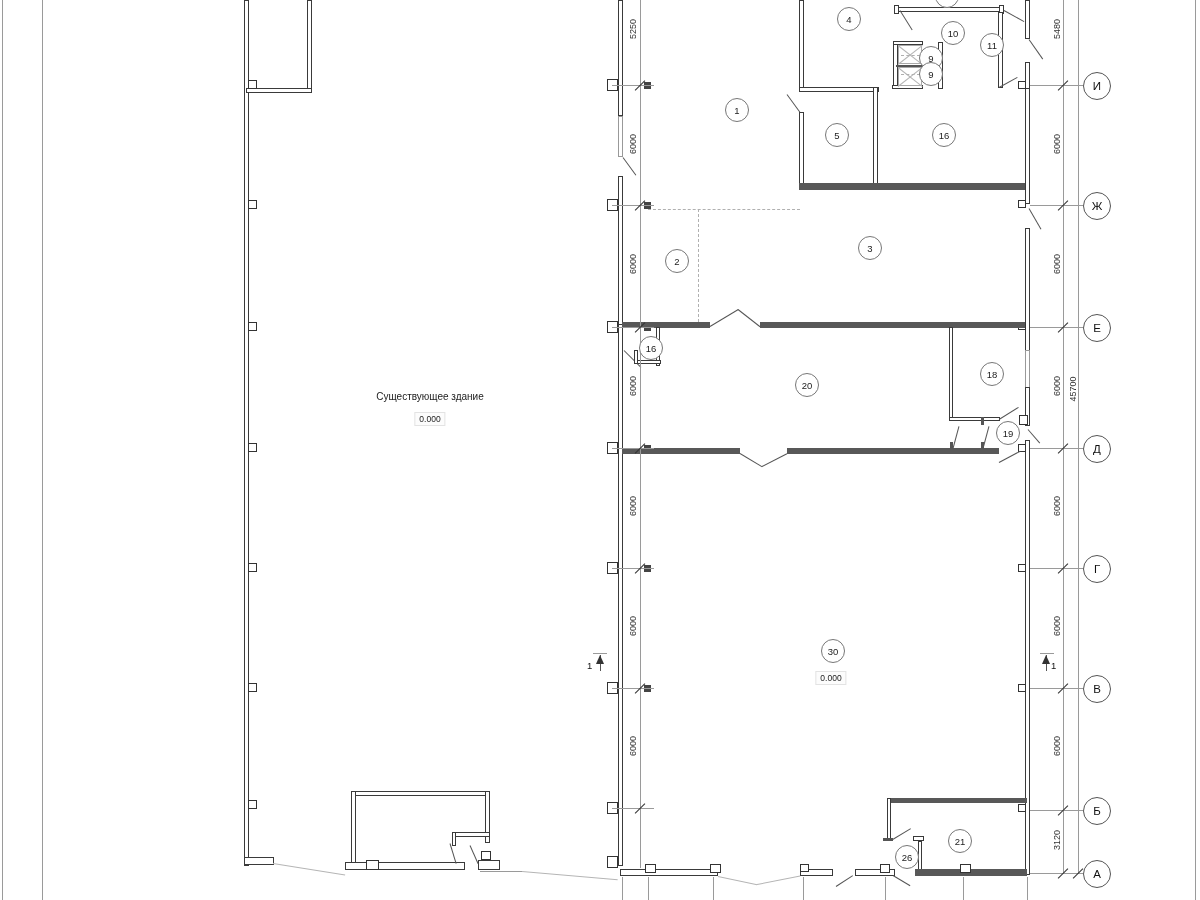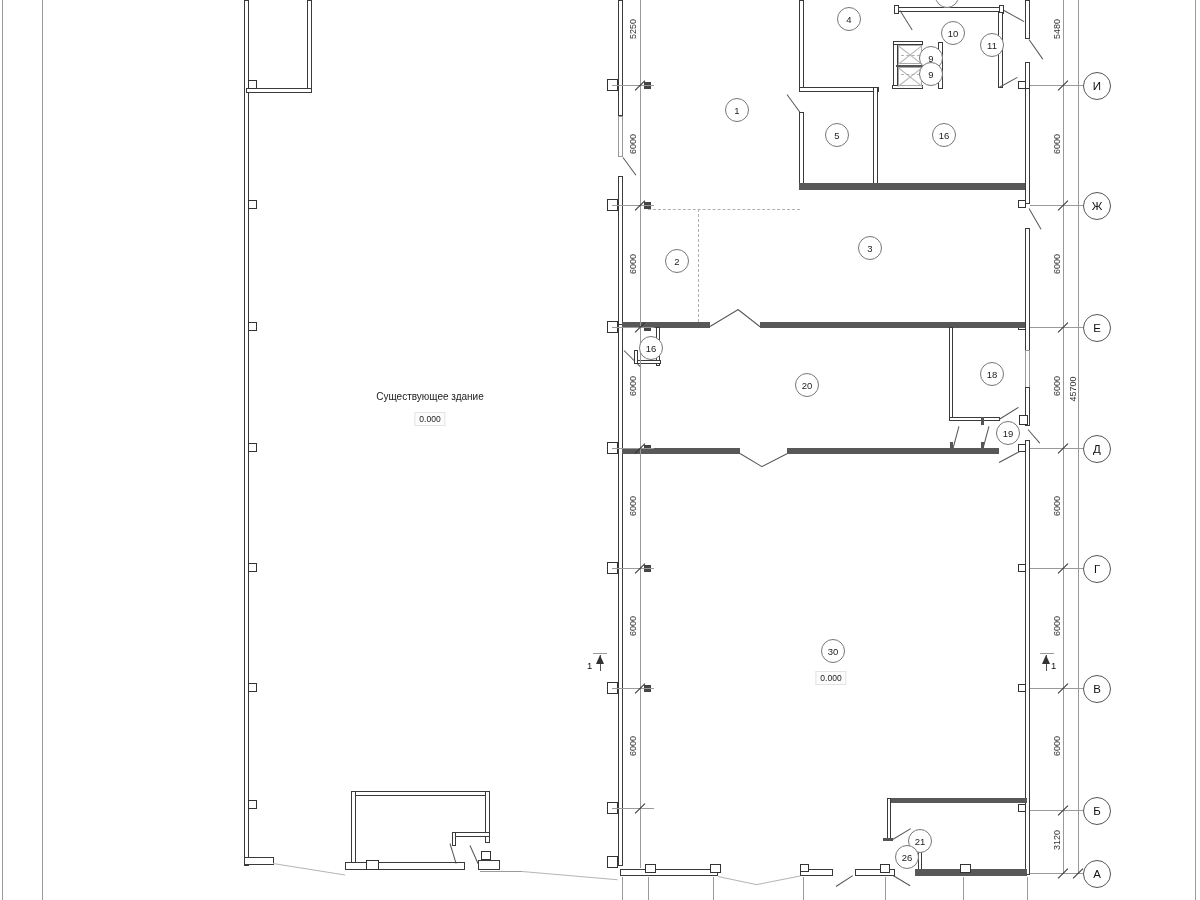--- a/index.html
+++ b/index.html
@@ -270,17 +270,17 @@
   <div class="rc" style="left:980px;top:33px">11</div>
   <div class="rc" style="left:941px;top:21px">10</div>
   <div class="rc" style="left:919px;top:46px">9</div>
   <div class="rc" style="left:919px;top:62px">9</div>
   <div class="rc" style="left:932px;top:123px">16</div>
   <div class="rc" style="left:639px;top:336px">16</div>
   <div class="rc" style="left:795px;top:373px">20</div>
   <div class="rc" style="left:980px;top:362px">18</div>
   <div class="rc" style="left:996px;top:421px">19</div>
   <div class="rc" style="left:821px;top:639px">30</div>
-  <div class="rc" style="left:908px;top:829px">21</div>
+  <div class="rc" style="left:948px;top:829px">21</div>
   <div class="rc" style="left:895px;top:845px">26</div>
   <div class="rc" style="left:935px;top:-16px"></div>
 
 </div>
 
 </body></html>

